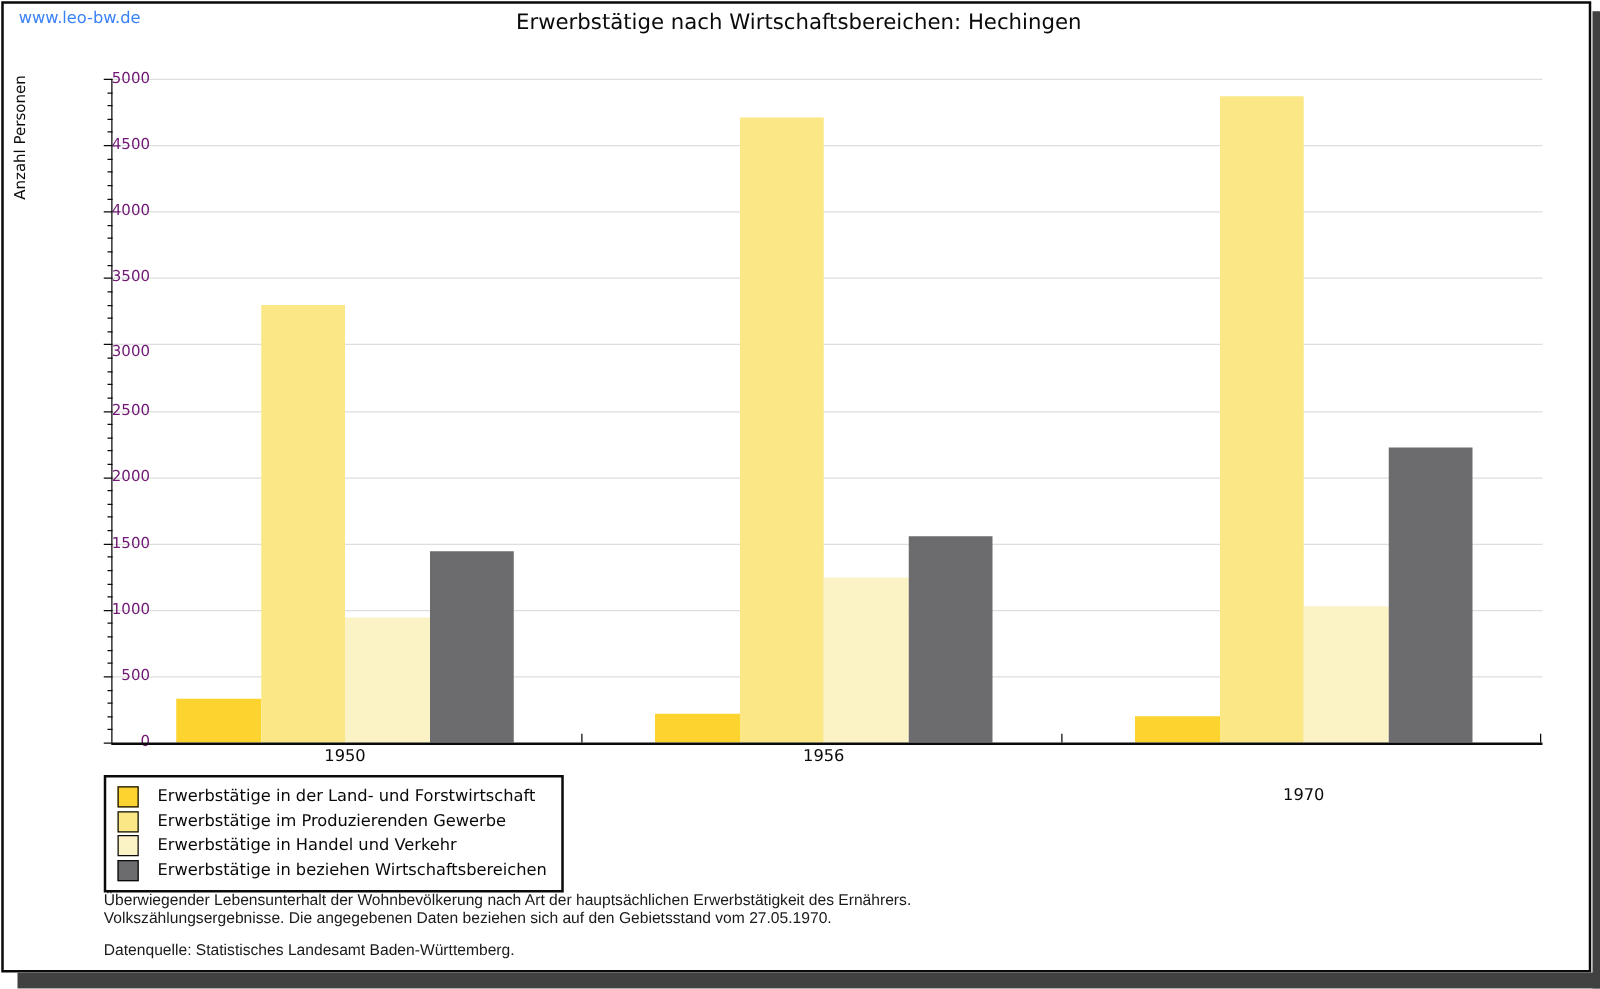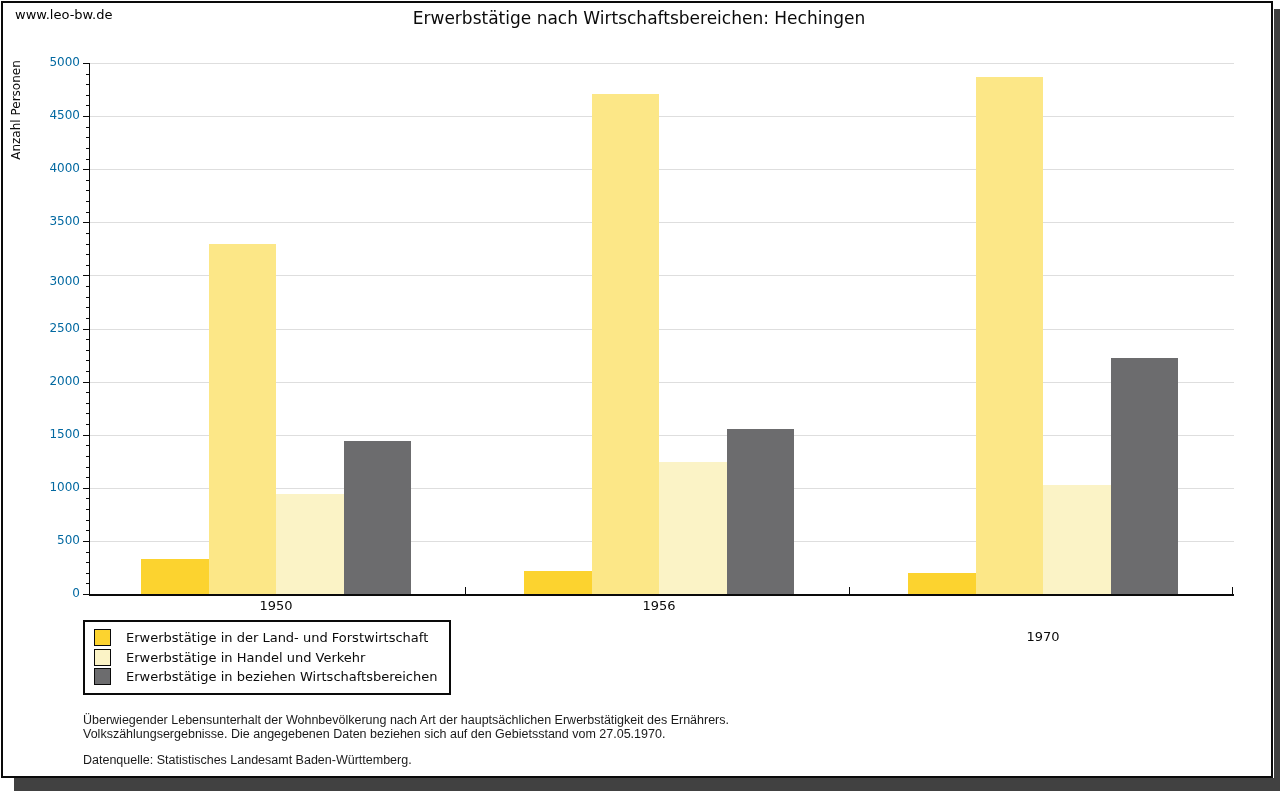--- a/index.html
+++ b/index.html
@@ -2,30 +2,30 @@
 <html><head>
 <meta charset="utf-8">
 <style>
   html,body{margin:0;padding:0;background:#fff;}
   #stage{position:relative;width:1280px;height:791px;background:#fff;overflow:hidden;
          font-family:"DejaVu Sans",sans-serif;}
   #frame{position:absolute;left:1px;top:1px;width:1268px;height:773px;
          border:2px solid #0a0a0a;background:#fff;}
   #shadow-right{position:absolute;left:1274px;top:9px;width:6px;height:782px;background:#414141;}
   #shadow-bottom{position:absolute;left:14px;top:778px;width:1266px;height:13px;background:#414141;}
-  #watermark{position:absolute;left:12px;top:4px;font-size:13px;color:#000000;}
+  #watermark{position:absolute;left:12px;top:4px;font-size:13px;color:#3b82f6;}
   #chart-title{position:absolute;left:0;top:5px;width:1272px;text-align:center;
                font-size:17px;color:#0a0a0a;}
   #ylabel{position:absolute;left:-52px;top:100px;width:130px;text-align:center;
           font-size:12px;color:#0a0a0a;transform:rotate(-90deg);transform-origin:center;}
   
   .gridline{position:absolute;height:1px;background:#dedede;left:87px;width:1144px;}
   .ytick-major{position:absolute;width:7px;height:1px;background:#0a0a0a;left:80px;}
   .ytick-minor{position:absolute;width:4px;height:1px;background:#0a0a0a;left:83px;}
-  .ytick-label{position:absolute;left:0;width:77px;text-align:right;font-size:12px;color:#0369a1;}
+  .ytick-label{position:absolute;left:0;width:77px;text-align:right;font-size:12px;color:#701a75;padding-left:40px;}
   #yaxis-line{position:absolute;left:86px;top:60px;width:1px;height:531px;background:#0a0a0a;}
   #xaxis-line{position:absolute;left:86px;top:591px;width:1145px;height:2px;background:#0a0a0a;}
   .xtick-divider{position:absolute;width:1px;height:7px;background:#0a0a0a;top:584px;}
   .bar{position:absolute;}
   .cat-label{position:absolute;top:595px;width:120px;text-align:center;font-size:13px;color:#0a0a0a;}
   #legend{position:absolute;left:80px;top:617px;width:368px;border:2px solid #0a0a0a;
           background:#fff;padding:6px 0 6px 9px;box-sizing:border-box;}
   .legend-row{display:flex;align-items:center;height:19.6px;}
   .legend-swatch{width:15px;height:15px;border:1px solid #0a0a0a;margin-right:15px;flex:0 0 auto;}
   .legend-label{font-size:13px;color:#0a0a0a;white-space:nowrap;}
@@ -146,20 +146,24 @@
         <div class="cat-label" style="left: 596px;">1956</div>
         <div class="cat-label" style="left: 980px; margin-top: 31px;">1970</div>
       </div>
 
     <div id="legend">
         <div class="legend-row">
           <div class="legend-swatch" style="background: rgb(252, 211, 47);"></div>
           <div class="legend-label">Erwerbstätige in der Land- und Forstwirtschaft</div>
         </div>
         <div class="legend-row">
+          <div class="legend-swatch" style="background: rgb(252, 231, 135);"></div>
+          <div class="legend-label">Erwerbstätige im Produzierenden Gewerbe</div>
+        </div>
+        <div class="legend-row">
           <div class="legend-swatch" style="background: rgb(251, 243, 198);"></div>
           <div class="legend-label">Erwerbstätige in Handel und Verkehr</div>
         </div>
         <div class="legend-row">
           <div class="legend-swatch" style="background: rgb(108, 108, 110);"></div>
           <div class="legend-label">Erwerbstätige in beziehen Wirtschaftsbereichen</div>
         </div>
       </div>
 
     <div id="footnotes">

